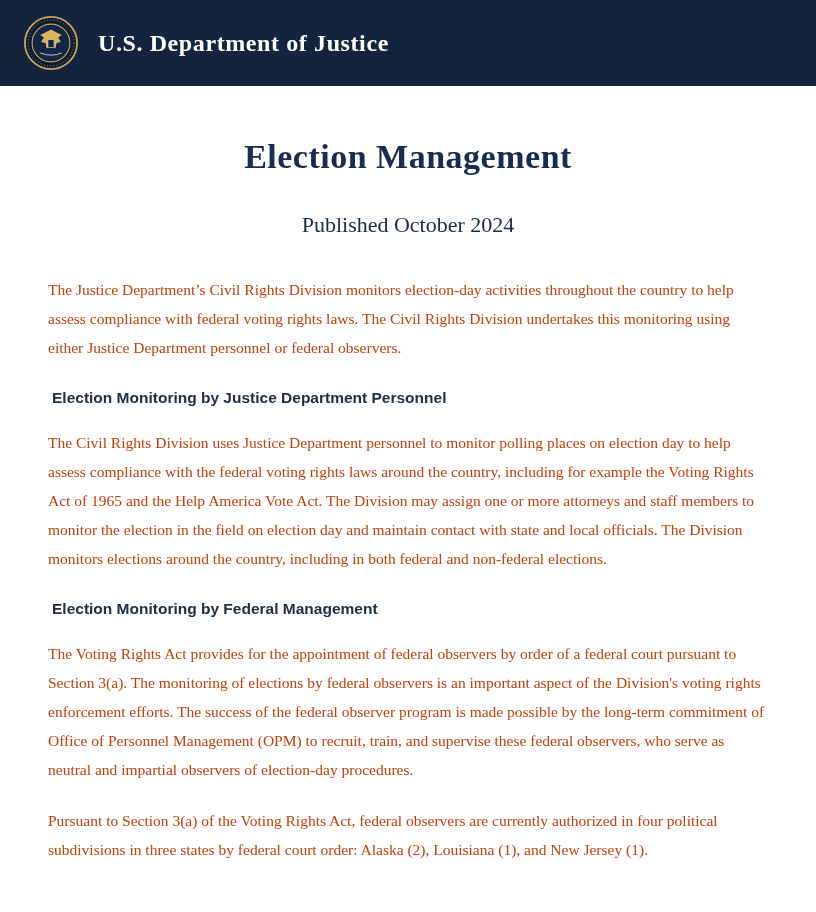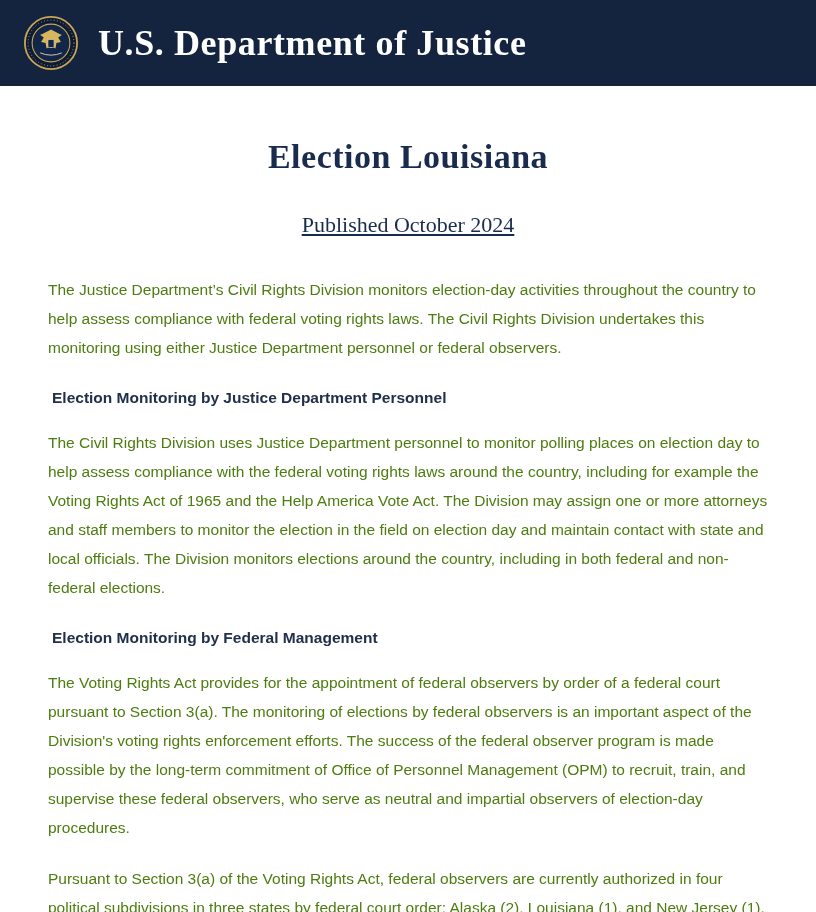--- a/index.html
+++ b/index.html
@@ -19,21 +19,21 @@
     display: flex;
     align-items: center;
     padding: 0 24px;
     gap: 20px;
   }
   .seal { flex: 0 0 auto; width: 54px; height: 54px; }
   .seal svg { width: 54px; height: 54px; display: block; }
   .site-title {
     color: #ffffff;
     font-family: "Liberation Serif", "DejaVu Serif", serif;
-    font-size: 36px;
+    font-size: 24px;
     font-weight: 700;
     letter-spacing: 0.6px;
     margin: 0;
   }
 
   
   .article {
     padding: 0 48px;
     color: #1d3049;
   }
@@ -46,27 +46,27 @@
     letter-spacing: 0.5px;
     margin: 52px 0 0 0;
   }
   .published {
     text-align: center;
     font-family: "Liberation Serif", "DejaVu Serif", serif;
     color: #1a2c4e;
     font-size: 22px;
     font-weight: 400;
     margin: 36px 0 0 0;
-    text-decoration: underline;
   }
   .body-paragraph {
     font-size: 15.5px;
     line-height: 1.87;
     margin: 22px 0 12px 0;
-    color: #4d7c0f;
+    color: #c2410c;
+    font-family: Liberation Serif, serif;
   }
   .section-heading {
     font-size: 15.5px;
     font-weight: 700;
     color: #20304a;
     margin: 26px 0 0 4px;
   }
   .body-paragraph.first { margin-top: 38px; }
 </style>
 </head>
@@ -80,21 +80,21 @@
       <circle cx="30" cy="30" r="21" fill="#12264a" stroke="#c9a558" stroke-width="1.2"></circle>
       <path d="M30 15 c-7 4 -12 6 -12 6 l4 3 -3 5 5 1 1 6 5 -3 5 3 1 -6 5 -1 -3 -5 4 -3 c0 0 -5 -2 -12 -6 z" fill="#d8b75c"></path>
       <rect x="26.5" y="26" width="7" height="9" rx="1.5" fill="#12264a" stroke="#e8d9a8" stroke-width="0.8"></rect>
       <path d="M18 41 q12 5 24 0" fill="none" stroke="#e8d9a8" stroke-width="1"></path>
     </svg>
   </div>
   <h1 class="site-title">U.S. Department of Justice</h1>
 </header>
 
 <main class="article">
-  <h2 class="page-title">Election Louisiana</h2>
+  <h2 class="page-title">Election Management</h2>
   <p class="published">Published October 2024</p>
 
   <p class="body-paragraph first">The Justice Department’s Civil Rights Division monitors election-day activities throughout the country to help assess compliance with federal voting rights laws. The Civil Rights Division undertakes this monitoring using either Justice Department personnel or federal observers.</p>
 
   <h3 class="section-heading">Election Monitoring by Justice Department Personnel</h3>
 
   <p class="body-paragraph">The Civil Rights Division uses Justice Department personnel to monitor polling places on election day to help assess compliance with the federal voting rights laws around the country, including for example the Voting Rights Act of 1965 and the Help America Vote Act.  The Division may assign one or more attorneys and staff members to monitor the election in the field on election day and maintain contact with state and local officials. The Division monitors elections around the country, including in both federal and non-federal elections.</p>
 
   <h3 class="section-heading">Election Monitoring by Federal Management</h3>
 

